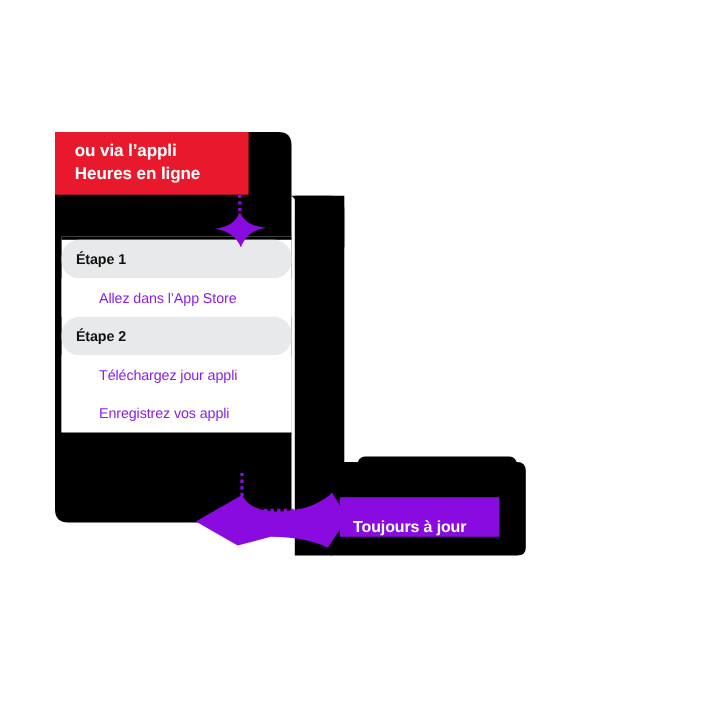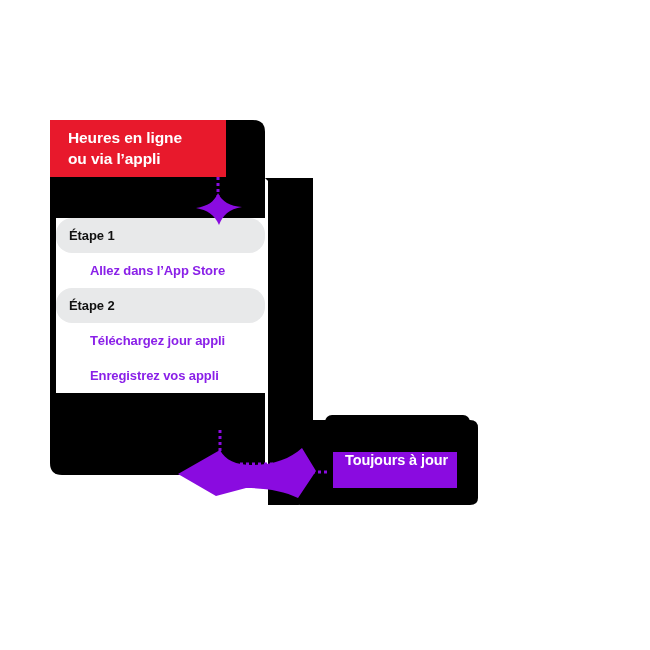--- a/index.html
+++ b/index.html
@@ -76,45 +76,45 @@
     font-size: 13px;
     font-weight: bold;
     padding-left: 13px;
     letter-spacing: -0.1px;
     border-radius: 16px;
   }
   .step-item {
     background: #ffffff;
     color: var(--purpleText, #8a20e8);
     font-size: 13px;
-    font-weight: bold;
+    font-weight: normal;
     padding-left: 34px;
     letter-spacing: -0.1px;
   }
 
   
   #badge-card {
     position: absolute;
     left: 325px;
     top: 415px;
     width: 145px;
     height: 78px;
     background: #000000;
     border-radius: 7px;
     z-index: 36;
   }
   #badge-band {
     position: absolute;
-    left: 333px;
+    left: 309px;
     top: 452px;
-    width: 124px;
+    width: 145px;
     height: 36px;
     background: var(--purple, #8a0be0);
     display: flex;
-    align-items: flex-start;
+    align-items: flex-end;
     padding-left: 12px;
     box-sizing: border-box;
     z-index: 37;
   }
   #badge-band .badge-text {
     color: #ffffff;
     font-size: 14.5px;
     font-weight: bold;
     letter-spacing: -0.1px;
     white-space: nowrap;
@@ -157,22 +157,22 @@
              L 265,463
              Q 265,475 253,475
              L 62,475
              Q 50,475 50,463
              Z"></path>
 
     <path fill="#000000" d="M 265,178 L 313,225 L 313,178 Z"></path>
   </svg>
 
   <div id="red-banner">
+    <div class="banner-line">ou via l’appli</div>
     <div class="banner-line">Heures en ligne</div>
-    <div class="banner-line">ou via l’appli</div>
   </div>
 
   <svg class="shape-layer" viewBox="0 0 650 650" width="650" height="650" aria-hidden="true" style="z-index:39;">
     <line x1="218" y1="177" x2="218" y2="197" stroke="#8a0be0" stroke-width="3" stroke-dasharray="3 3"></line>
     <line x1="220" y1="430" x2="220" y2="452" stroke="#8a0be0" stroke-width="3" stroke-dasharray="3 3"></line>
     <line x1="312" y1="472" x2="327" y2="472" stroke="#8a0be0" stroke-width="3" stroke-dasharray="3 3"></line>
     <line x1="240" y1="464" x2="280" y2="464" stroke="#8a0be0" stroke-width="3" stroke-dasharray="3 3"></line>
   </svg>
 
   <svg class="deco" style="left:196px; top:193px;" width="46" height="32" viewBox="0 0 46 32" aria-hidden="true">

